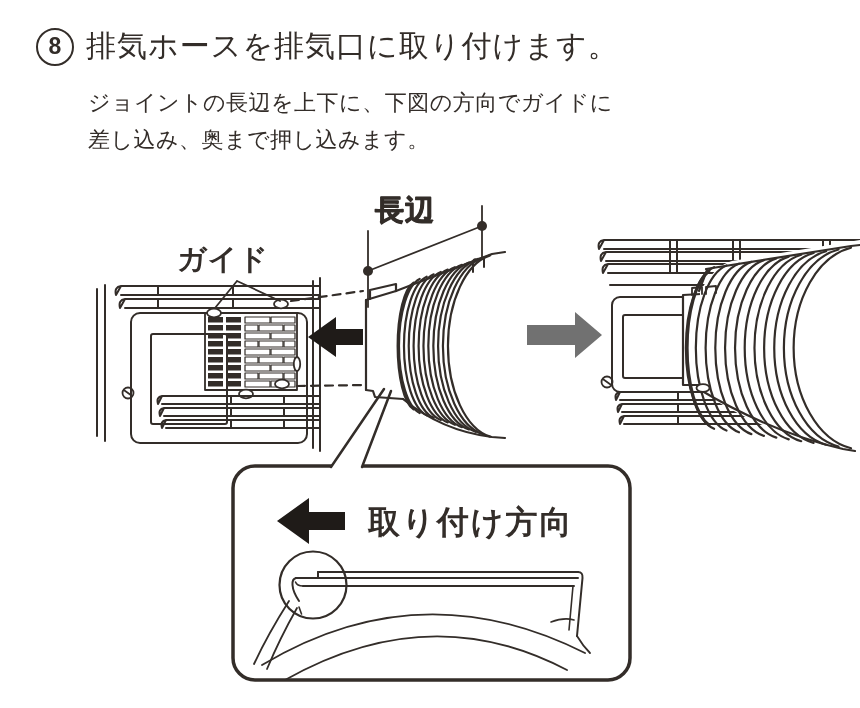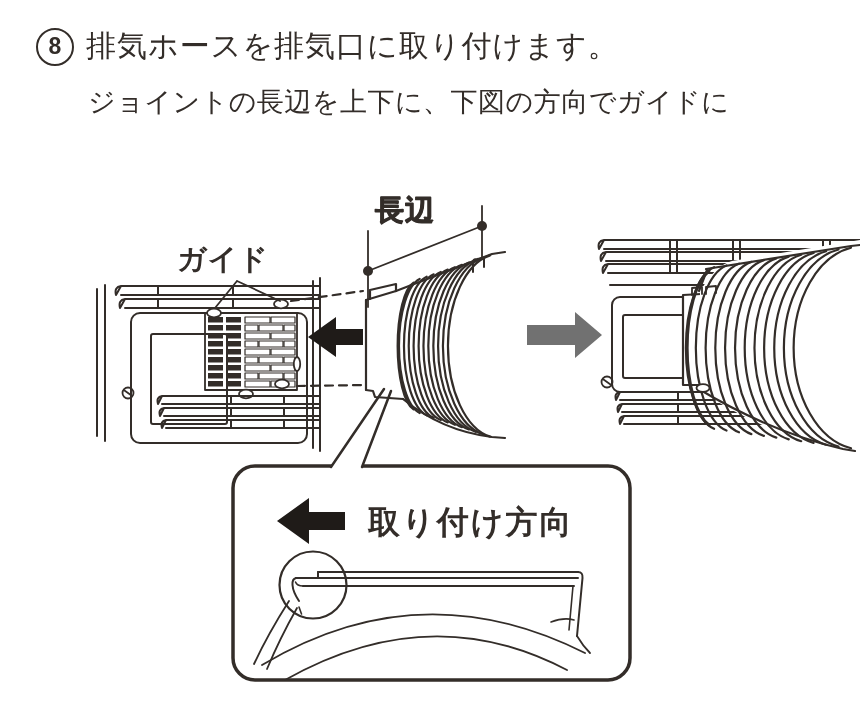--- a/index.html
+++ b/index.html
@@ -24,41 +24,42 @@
   .step-circle{
     width:34px;height:34px;border:2.4px solid var(--line);border-radius:50%;
     display:flex;align-items:center;justify-content:center;
     font-size:23px;font-weight:bold;flex:0 0 auto;
   }
   .step-title{
     font-size:30px;font-weight:normal;letter-spacing:1px;white-space:nowrap;
   }
   .step-body{
     position:absolute;left:88px;top:84px;
-    font-size:27px;line-height:37px;letter-spacing:0.5px;white-space:nowrap;
+    font-size:22px;line-height:37px;letter-spacing:0.5px;white-space:nowrap;
   }
   svg text{
     font-family:"Liberation Sans","DejaVu Sans",sans-serif;
     fill:var(--line);
   }
   .lbl{font-size:29px;font-weight:600;letter-spacing:1px;}
   .lbl-big{font-size:32px;font-weight:600;letter-spacing:2px;}
 </style>
 </head>
 <body>
 
 <div id="page">
 
   <div class="step-head">
     <div class="step-circle">8</div>
     <div class="step-title">排気ホースを排気口に取り付けます。</div>
   </div>
 
   <div class="step-body">
     <div>ジョイントの長辺を上下に、下図の方向でガイドに</div>
+    <div>差し込み、奥まで押し込みます。</div>
   </div>
 
   <svg width="860" height="708" viewBox="0 0 860 708" style="position:absolute;left:0;top:0" fill="none" stroke-linecap="round" stroke-linejoin="round">
 
     <g stroke="var(--line)" stroke-width="2">
 
       <path d="M97,289 V436"></path>
       <path d="M105,285 V441"></path>
 
       <path d="M121,286 H319 M121,295 H319 M121,286 Q114,287 116,295 Z"></path>

